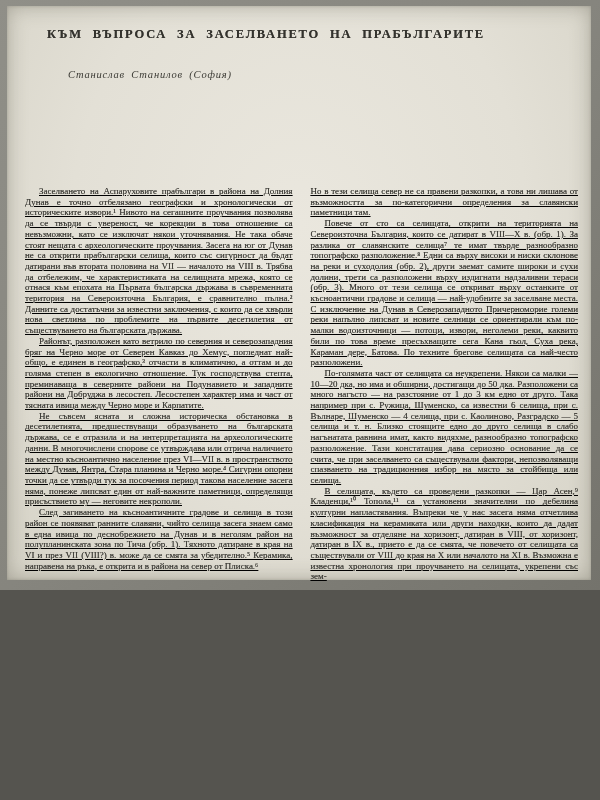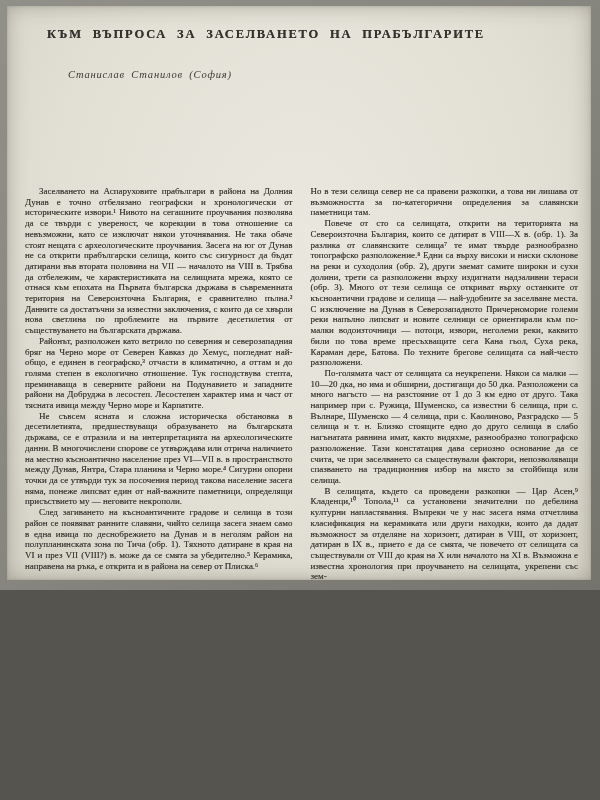--- a/index.html
+++ b/index.html
@@ -24,21 +24,21 @@
   }
   .author {
     position:absolute; left:48px; top:69px;
     font-style:italic; font-size:10.5px; letter-spacing:.8px; word-spacing:3px;
     color:#3b3a34;
     margin-left:20px;
   }
 
   .columns {
     position:absolute; left:25px; top:186px; width:553px;
-    display:flex; gap:18px;
+    display:flex; gap:18px;text-decoration:underline;
   }
   .col {
     width:269px; font-size:9px; line-height:10.7px;
     text-align:justify; color:#3b3a35;
     hyphens:auto; -webkit-hyphens:auto;
     text-shadow:0 0 .35px rgba(59,58,53,.7);
   }
   .col p { text-indent:14px; }
   .col p.noindent { text-indent:0; }
 

